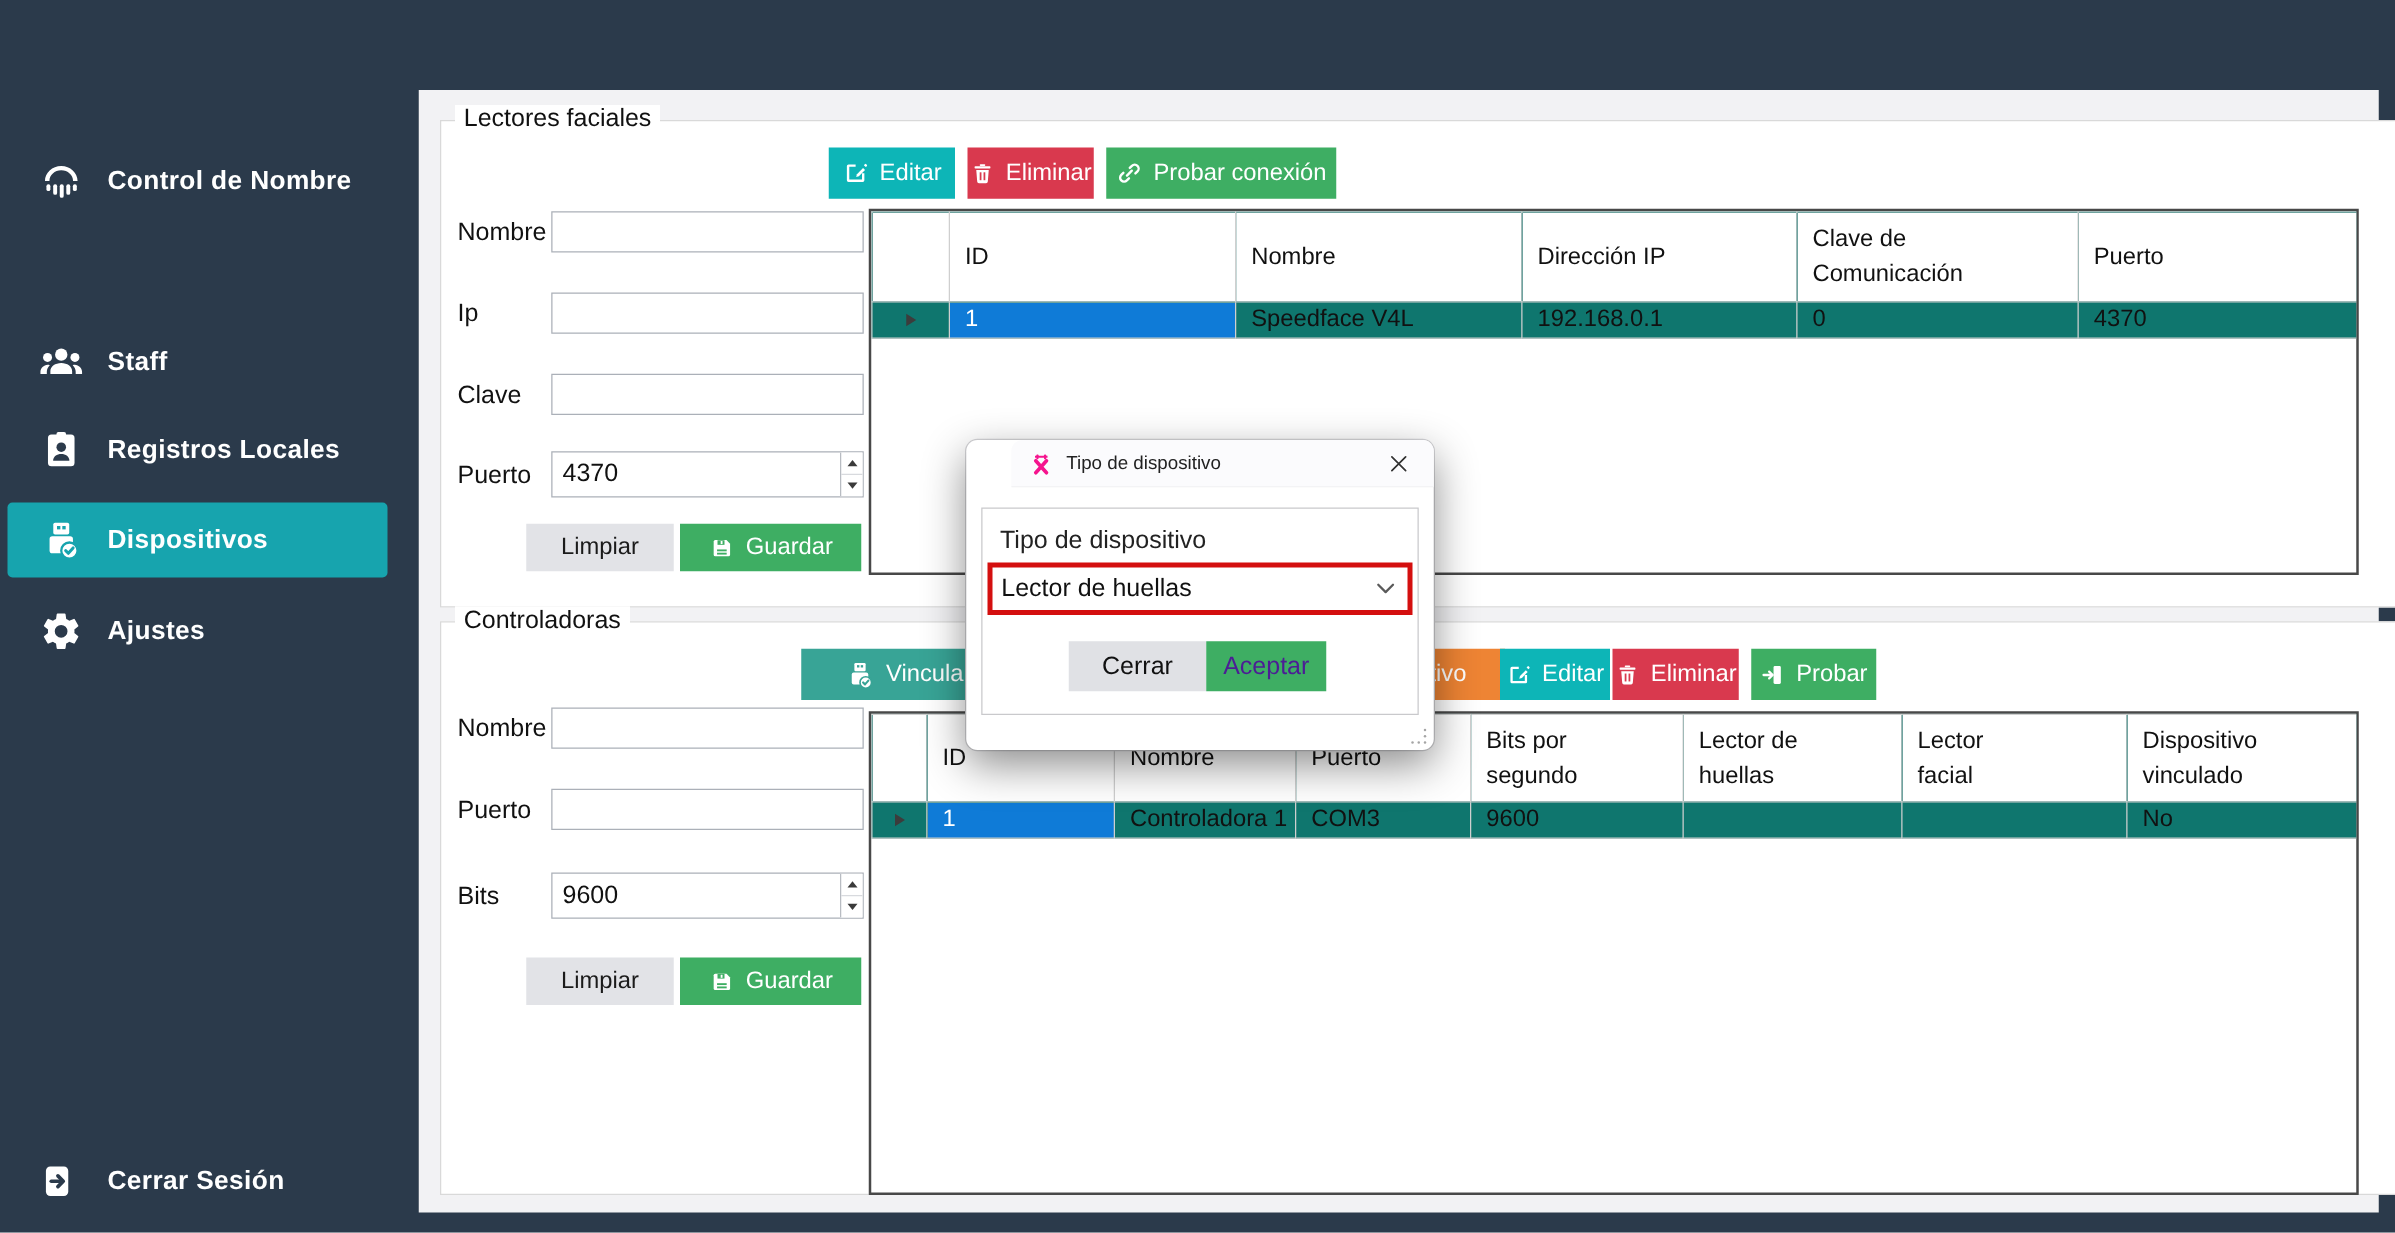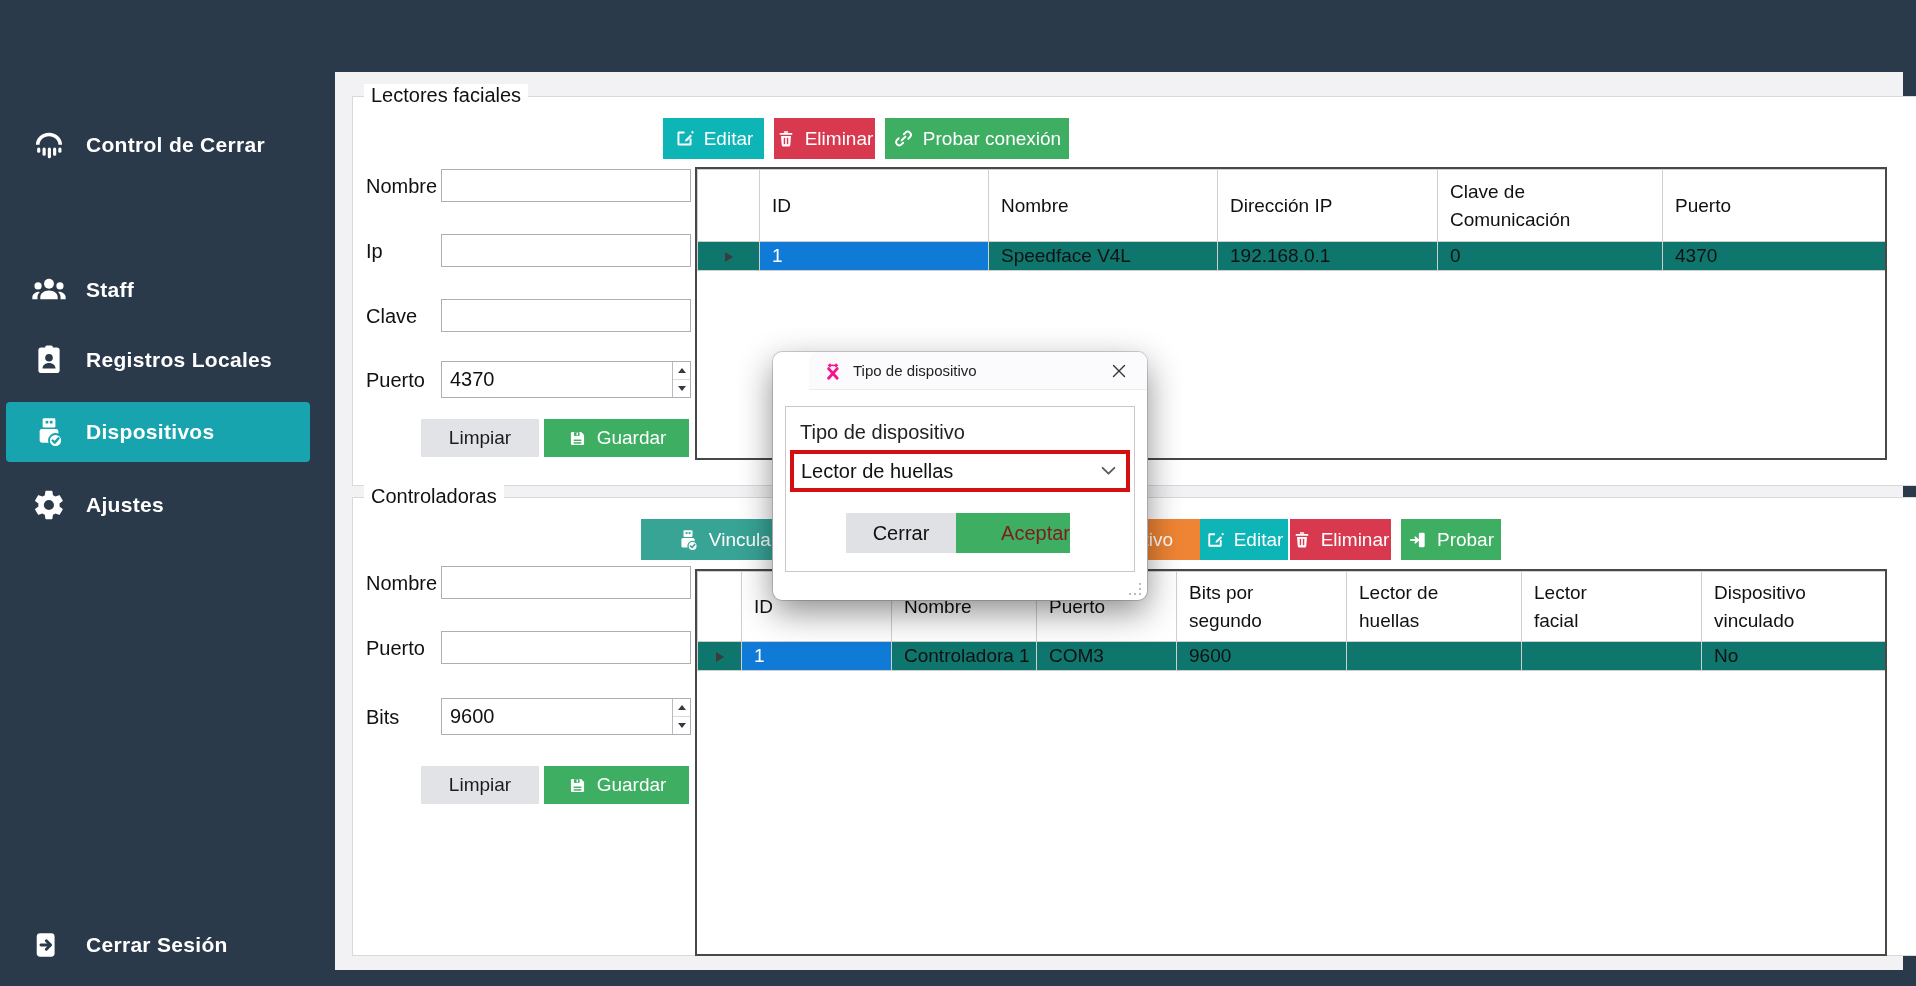--- a/index.html
+++ b/index.html
@@ -111,21 +111,21 @@
   .dlg-label { position:absolute; left:14px; top:14px; font-size:20px; color:#222; }
   .combo {
     position:absolute; left:4px; top:43px; width:340px; height:42px;
     border:4px solid #d40f0f; background:#fff; display:flex; align-items:center;
     padding:0 10px 0 7px; cursor:pointer;
   }
   .combo-text { flex:1; font-size:20px; color:#111; }
   .dlg-btns { position:absolute; left:0; right:4px; top:106px; display:flex; justify-content:center; gap:0; }
   .dlg-btn { height:40px; border:none; font-size:20px; cursor:pointer; font-family:"Liberation Sans", sans-serif; }
   .dlg-cancel { width:110px; background:#e0e1e5; color:#111; }
-  .dlg-accept { width:114px; background:#3eae63; color:#7f1d1d;text-align:right; }
+  .dlg-accept { width:96px; background:#3eae63; color:#4c1d95; }
   .grip { position:absolute; right:6px; bottom:5px; width:12px; height:12px; }
   .grip i { position:absolute; width:2px; height:2px; background:#a5a5a5; border-radius:50%; }
   .grip i:nth-child(1){ right:0; bottom:0; } .grip i:nth-child(2){ right:5px; bottom:0; }
   .grip i:nth-child(3){ right:0; bottom:5px; } .grip i:nth-child(4){ right:10px; bottom:0; }
   .grip i:nth-child(5){ right:0; bottom:10px; }
 </style>
 </head>
 <body>
 
 <aside class="sidebar">
@@ -134,21 +134,21 @@
     <span class="icon-box">
       <svg width="36" height="36" viewBox="0 0 24 24">
         <path d="M12 3.8c-4.8 0-8.7 3.6-8.7 8h2.4c0-3.1 2.8-5.7 6.3-5.7s6.3 2.6 6.3 5.7h2.4c0-4.4-3.9-8-8.7-8z" fill="#fff"></path>
         <rect x="4.1" y="13.6" width="2.1" height="3.6" rx="1" fill="#fff"></rect>
         <rect x="7.7" y="13.6" width="2.1" height="5.6" rx="1" fill="#fff"></rect>
         <rect x="11.2" y="13.6" width="2.1" height="7.2" rx="1" fill="#fff"></rect>
         <rect x="14.7" y="13.6" width="2.1" height="5.6" rx="1" fill="#fff"></rect>
         <rect x="18.2" y="13.6" width="2.1" height="3.6" rx="1" fill="#fff"></rect>
       </svg>
     </span>
-    <span class="nav-label">Control de Cerrar</span>
+    <span class="nav-label">Control de Nombre</span>
   </div>
 
 
   <div class="nav-item" style="top:260px">
     <span class="icon-box">
       <svg width="36" height="36" viewBox="0 0 24 24">
         <circle cx="12" cy="7.8" r="3.3" fill="#fff"></circle>
         <path d="M12 12.3c-3.2 0-5.8 1.9-5.8 4.4v1.4h11.6v-1.4c0-2.5-2.6-4.4-5.8-4.4z" fill="#fff"></path>
         <circle cx="4.7" cy="9.3" r="2.4" fill="#fff"></circle>
         <path d="M.9 18.1v-1.2c0-1.9 1.7-3.4 3.9-3.7.4 0 .8.1 1.1.2-1 1-1.6 2.2-1.6 3.5v1.2z" fill="#fff"></path>

